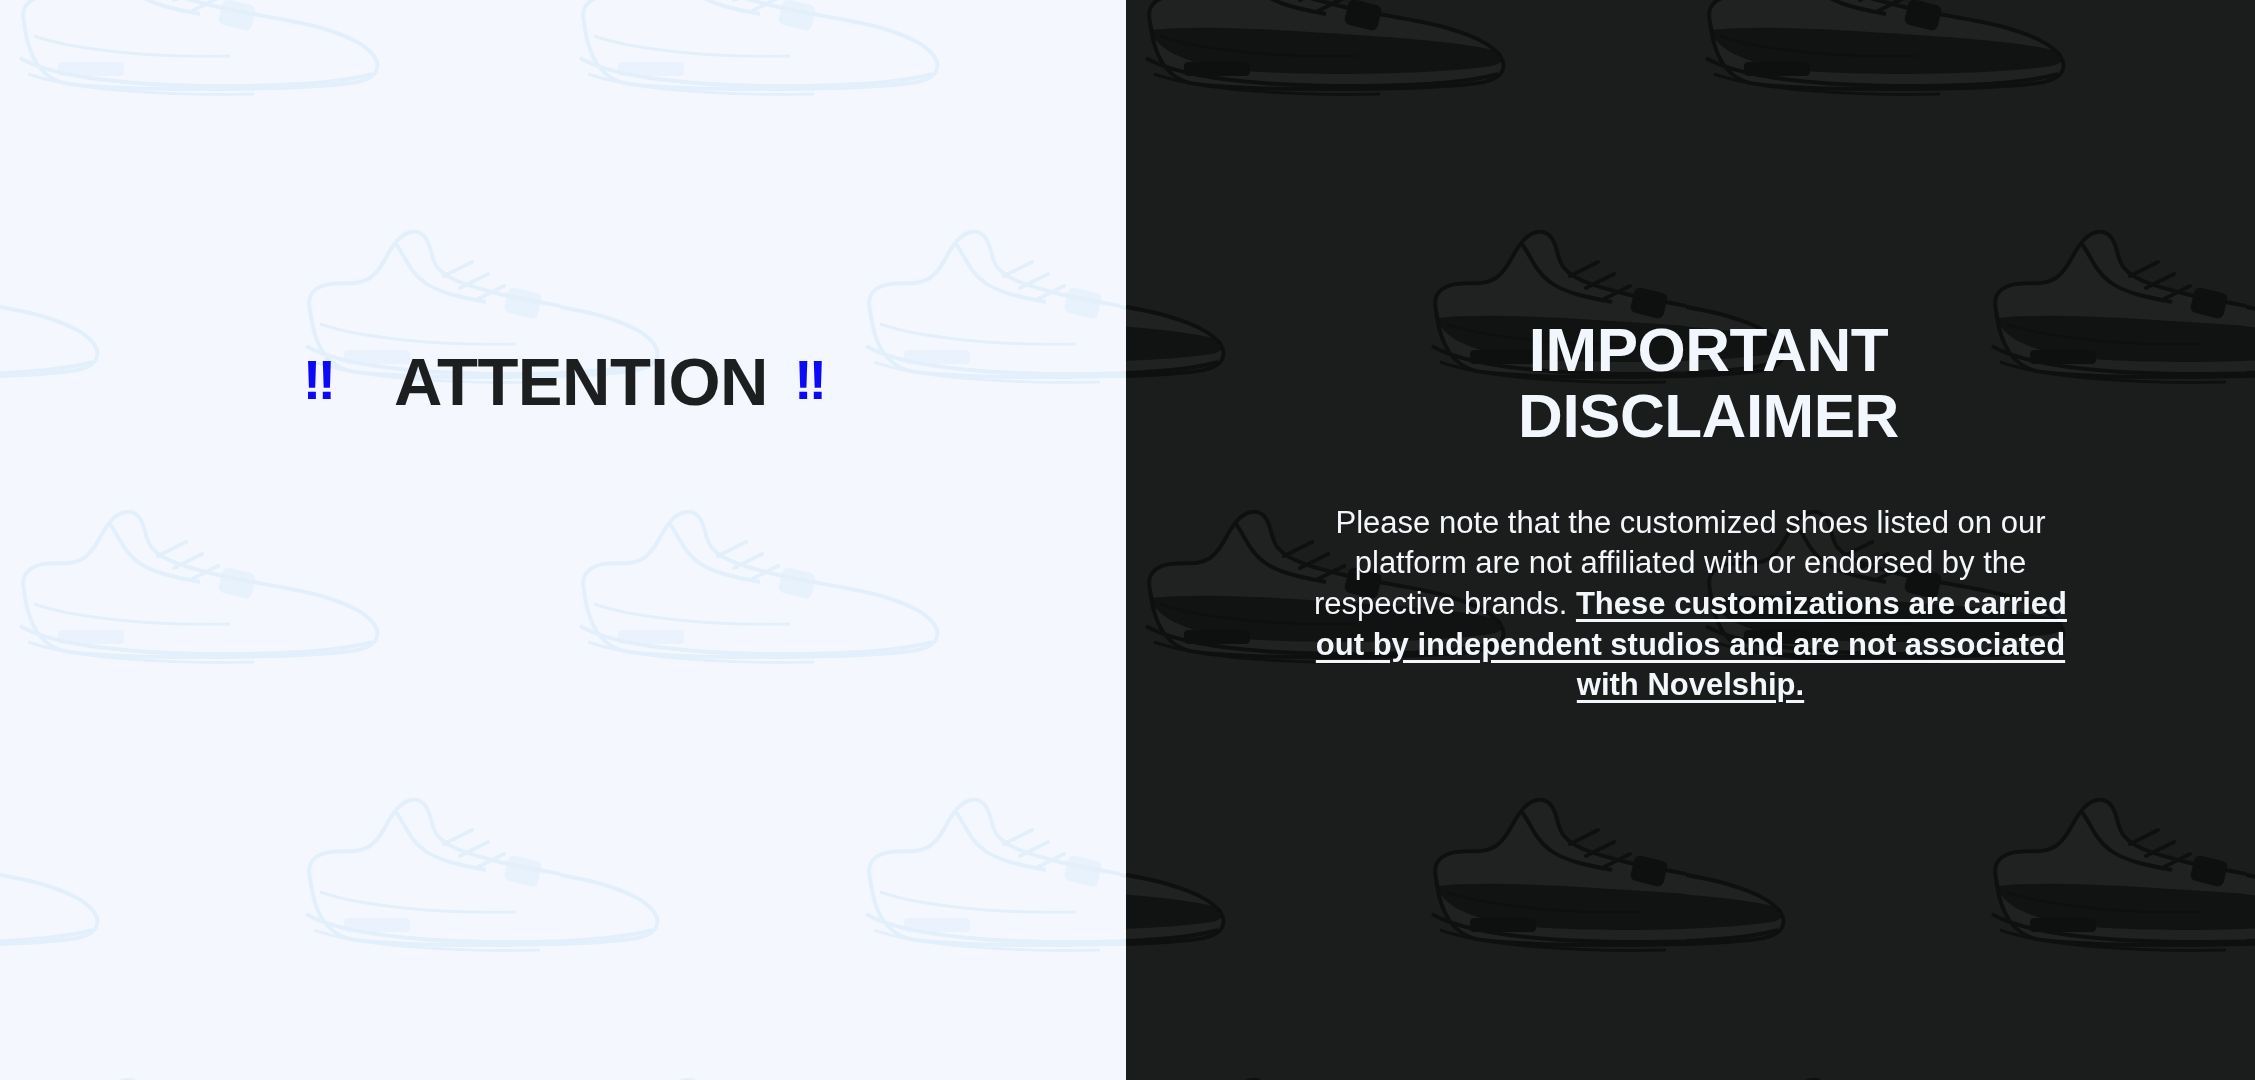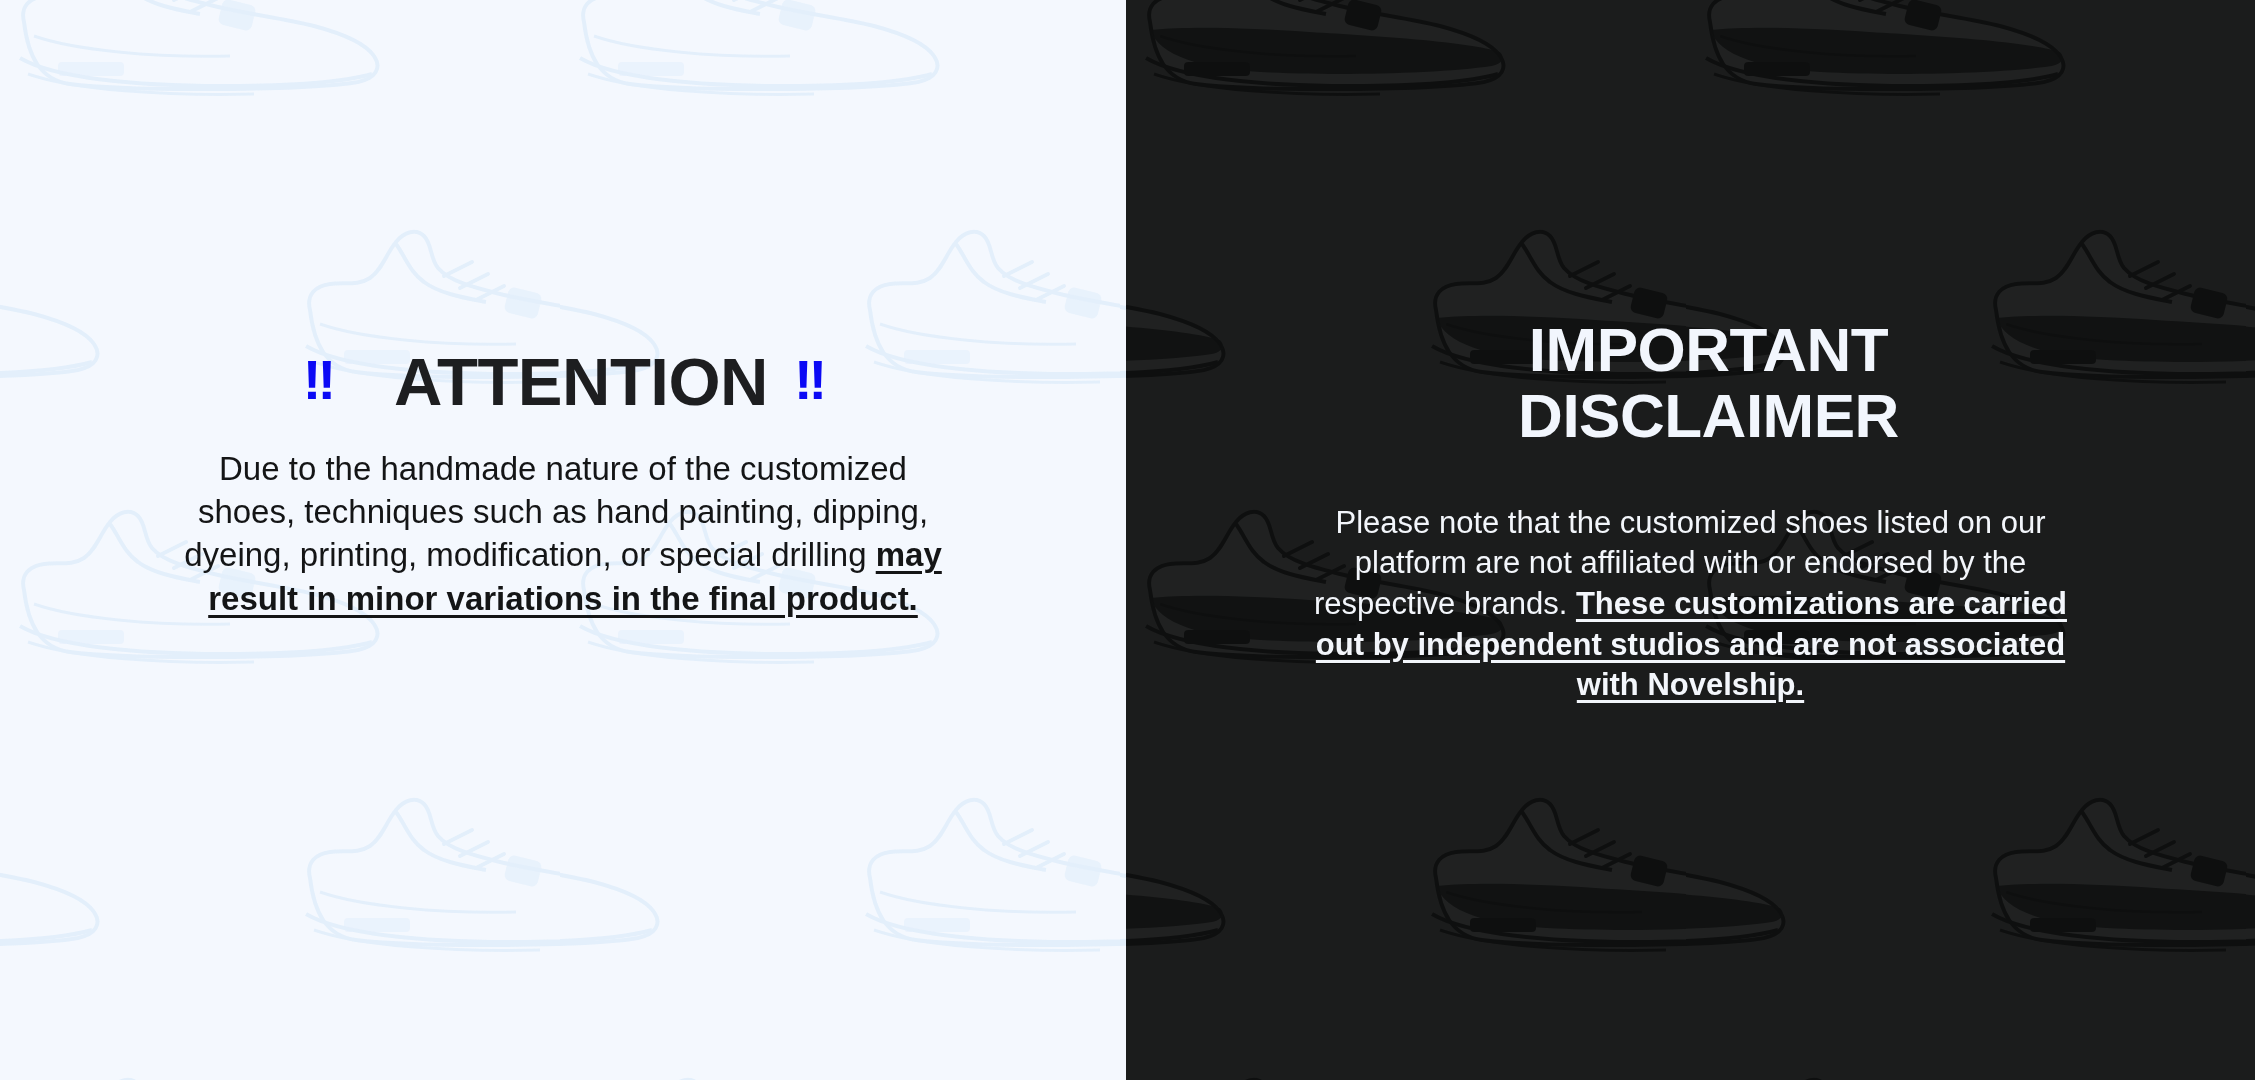--- a/index.html
+++ b/index.html
@@ -163,23 +163,20 @@
       </svg>
     </div>
 
     <div class="content">
       <h1 class="heading heading--light">
         <span class="bang">!!</span>
         <span class="heading-word">ATTENTION</span>
         <span class="bang">!!</span>
       </h1>
 
-      <p class="body-copy body--light">
-        <span>Due to the handmade nature of the customized shoes, techniques such as hand painting, dipping, dyeing, printing, modification, or special drilling </span><span class="emph">may result in minor variations in the final product.</span>
-      </p>
     </div>
   </section>
 
   <section class="panel panel--dark">
 
     <div class="wallpaper">
       <svg viewBox="0 0 1129 1080" preserveAspectRatio="xMidYMid slice" aria-hidden="true">
         <defs>
           <g id="sneaker-dark">
             <path d="M10 96 C6 80 16 72 30 70 C44 68 58 72 70 64 C82 56 86 40 96 28

